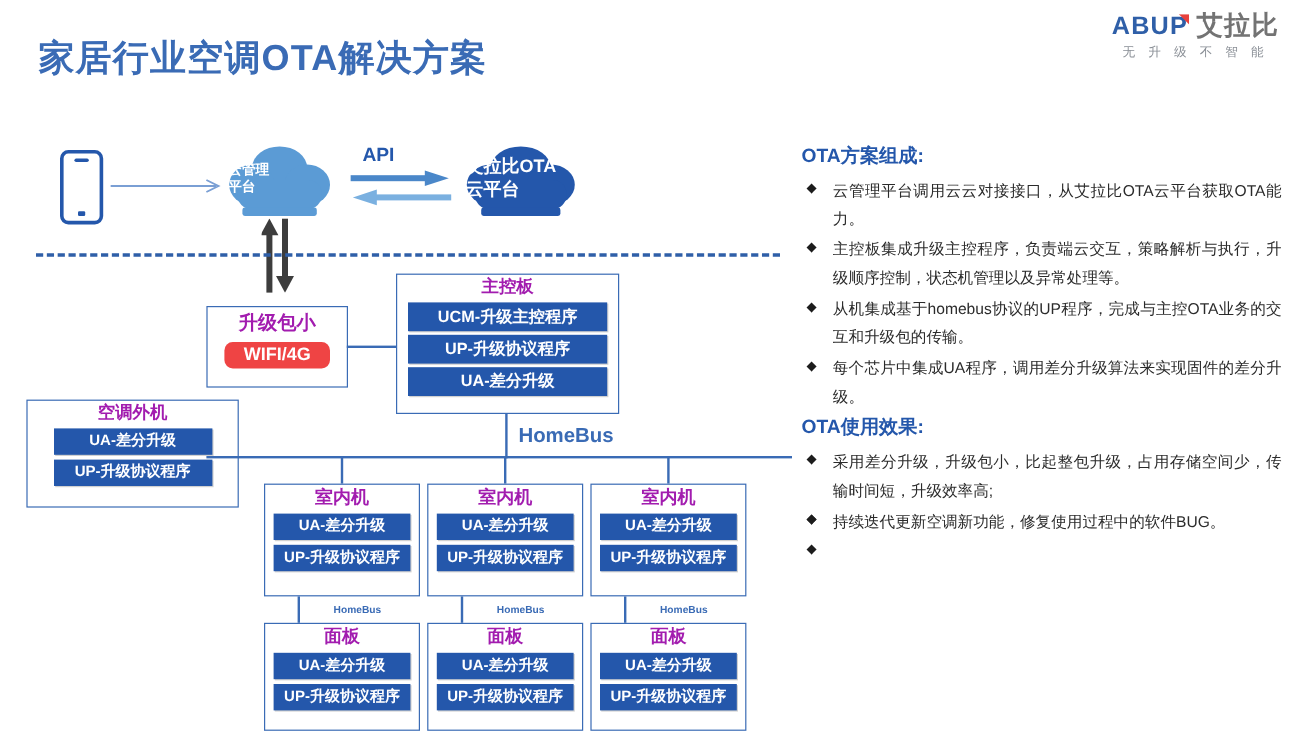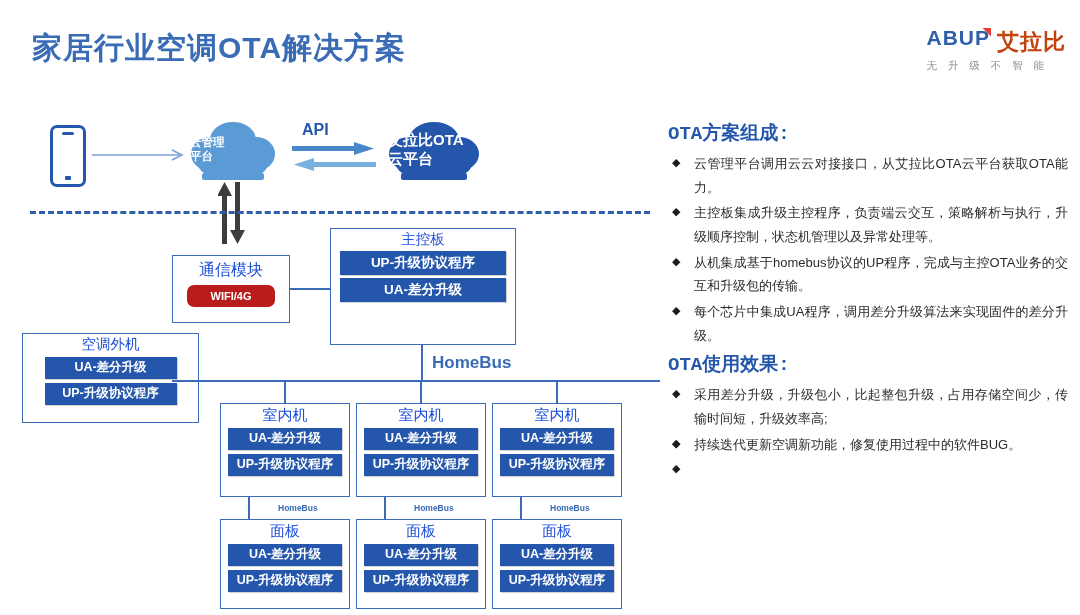--- a/index.html
+++ b/index.html
@@ -15,50 +15,50 @@
 
   
   #page-title{
     left:32px;top:28px;
     font-size:30px;font-weight:bold;
     color:#3a6bb5;
     letter-spacing:1px;
     white-space:nowrap;
   }
   #brand{
-    right:14px;top:21px;
-    text-align:left;
+    right:14px;top:10px;
+    text-align:center;
     line-height:1;
   }
   #brand .mark{
     font-size:21px;font-weight:bold;letter-spacing:1px;
     color:#2f5fa8;
     display:flex;align-items:center;justify-content:flex-end;gap:7px;
   }
   #brand .mark .latin{position:relative;display:inline-block;}
   #brand .mark .latin:after{
     content:"";position:absolute;right:-1px;top:1px;
     width:9px;height:9px;background:#e8413c;
     clip-path:polygon(100% 0,100% 100%,0 0);
   }
-  #brand .mark .cjk{color:#c2410c;font-size:22px;margin-top:10px;}
+  #brand .mark .cjk{color:#737373;font-size:22px;}
   #brand .tag{
     margin-top:7px;font-size:10.5px;color:#8a8f96;
     letter-spacing:4px;
   }
 
   
   .node{
     border:1.4px solid #3a6bb5;
     background:#fff;
     box-sizing:border-box;
     text-align:center;
   }
   .node .ttl{
-    color:#1d4ed8;font-weight:normal;
+    color:#a21caf;font-weight:bold;
     line-height:1.1;
   }
   .bar{
     background:#2457ab;color:#fff;
     font-weight:bold;text-align:center;
     box-sizing:border-box;
     display:flex;align-items:center;justify-content:center;
     box-shadow:1px 1px 0 rgba(0,0,0,.18);
   }
   .line{background:#3a6bb5;}
@@ -85,43 +85,42 @@
   .phone:before{
     content:"";position:absolute;left:50%;transform:translateX(-50%);
     top:4px;width:12px;height:3px;background:#2457ab;border-radius:2px;
   }
   .phone:after{
     content:"";position:absolute;left:50%;transform:translateX(-50%);
     bottom:4px;width:6px;height:4px;background:#2457ab;border-radius:1px;
   }
 
   .wifi-pill{
-    background:#b91c1c;border-radius:7px;color:#fff;
-    font-size:11px;font-weight:bold;
+    background:#ef4444;border-radius:7px;color:#fff;
+    font-size:15px;font-weight:bold;
     display:flex;align-items:center;justify-content:center;
     box-sizing:border-box;
     text-align:center;
   }
 
   .dashline{
     border-top:3px dashed #2f5fa8;
   }
 
   .hb-small{
     color:#3a6bb5;font-size:8.5px;font-weight:bold;
   }
 
   
   #right-panel{
     left:668px;top:120px;width:400px;
   }
   .sec-head{
-    color:#2457ab;font-size:19px;font-weight:bold;
+    color:#2457ab;font-size:16px;font-weight:bold;
     margin:0 0 6px 0;
-    font-family:Liberation Mono, monospace;
   }
   .blist{list-style:none;margin:0 0 4px 0;padding:0;}
   .blist li{
     position:relative;
     padding-left:26px;
     font-size:13px;
     line-height:1.82;
     color:#2b2b2b;
     margin-bottom:2px;
     text-align:justify;
@@ -198,28 +197,29 @@
     <rect x="4" y="8" width="5" height="54"></rect>
     <polygon points="6.5,0 14,14 -1,14"></polygon>
     <rect x="17" y="0" width="5" height="54"></rect>
     <polygon points="19.5,62 27,48 12,48"></polygon>
   </g>
 </svg>
 
 <div class="abs dashline" style="left:30px;top:211px;width:620px;"></div>
 
 <div class="abs node" style="left:172px;top:255px;width:118px;height:68px;">
-  <div class="ttl" style="font-size:16px;margin-top:5px;">通信模块</div>
+  <div class="ttl" style="font-size:16px;margin-top:5px;">升级包小</div>
   <div class="wifi-pill" style="margin:6px auto 0;width:88px;height:22px;">WIFI/4G</div>
 </div>
 
 <div class="abs line" style="left:289px;top:288px;width:42px;height:1.6px;"></div>
 
 <div class="abs node" style="left:330px;top:228px;width:186px;height:117px;">
   <div class="ttl" style="font-size:14.5px;margin-top:3px;">主控板</div>
+  <div class="bar" style="margin:4px auto 0;width:166px;height:24px;font-size:13.5px;">UCM-升级主控程序</div>
   <div class="bar" style="margin:3px auto 0;width:166px;height:24px;font-size:13.5px;">UP-升级协议程序</div>
   <div class="bar" style="margin:3px auto 0;width:166px;height:24px;font-size:13.5px;">UA-差分升级</div>
 </div>
 
 <div class="abs line" style="left:421px;top:345px;width:2.4px;height:37px;"></div>
 
 <div class="abs homebus-lbl" style="left:432px;top:353px;font-size:17px;">HomeBus</div>
 
 <div class="abs node" style="left:22px;top:333px;width:177px;height:90px;">
   <div class="ttl" style="font-size:14.5px;margin-top:3px;">空调外机</div>

